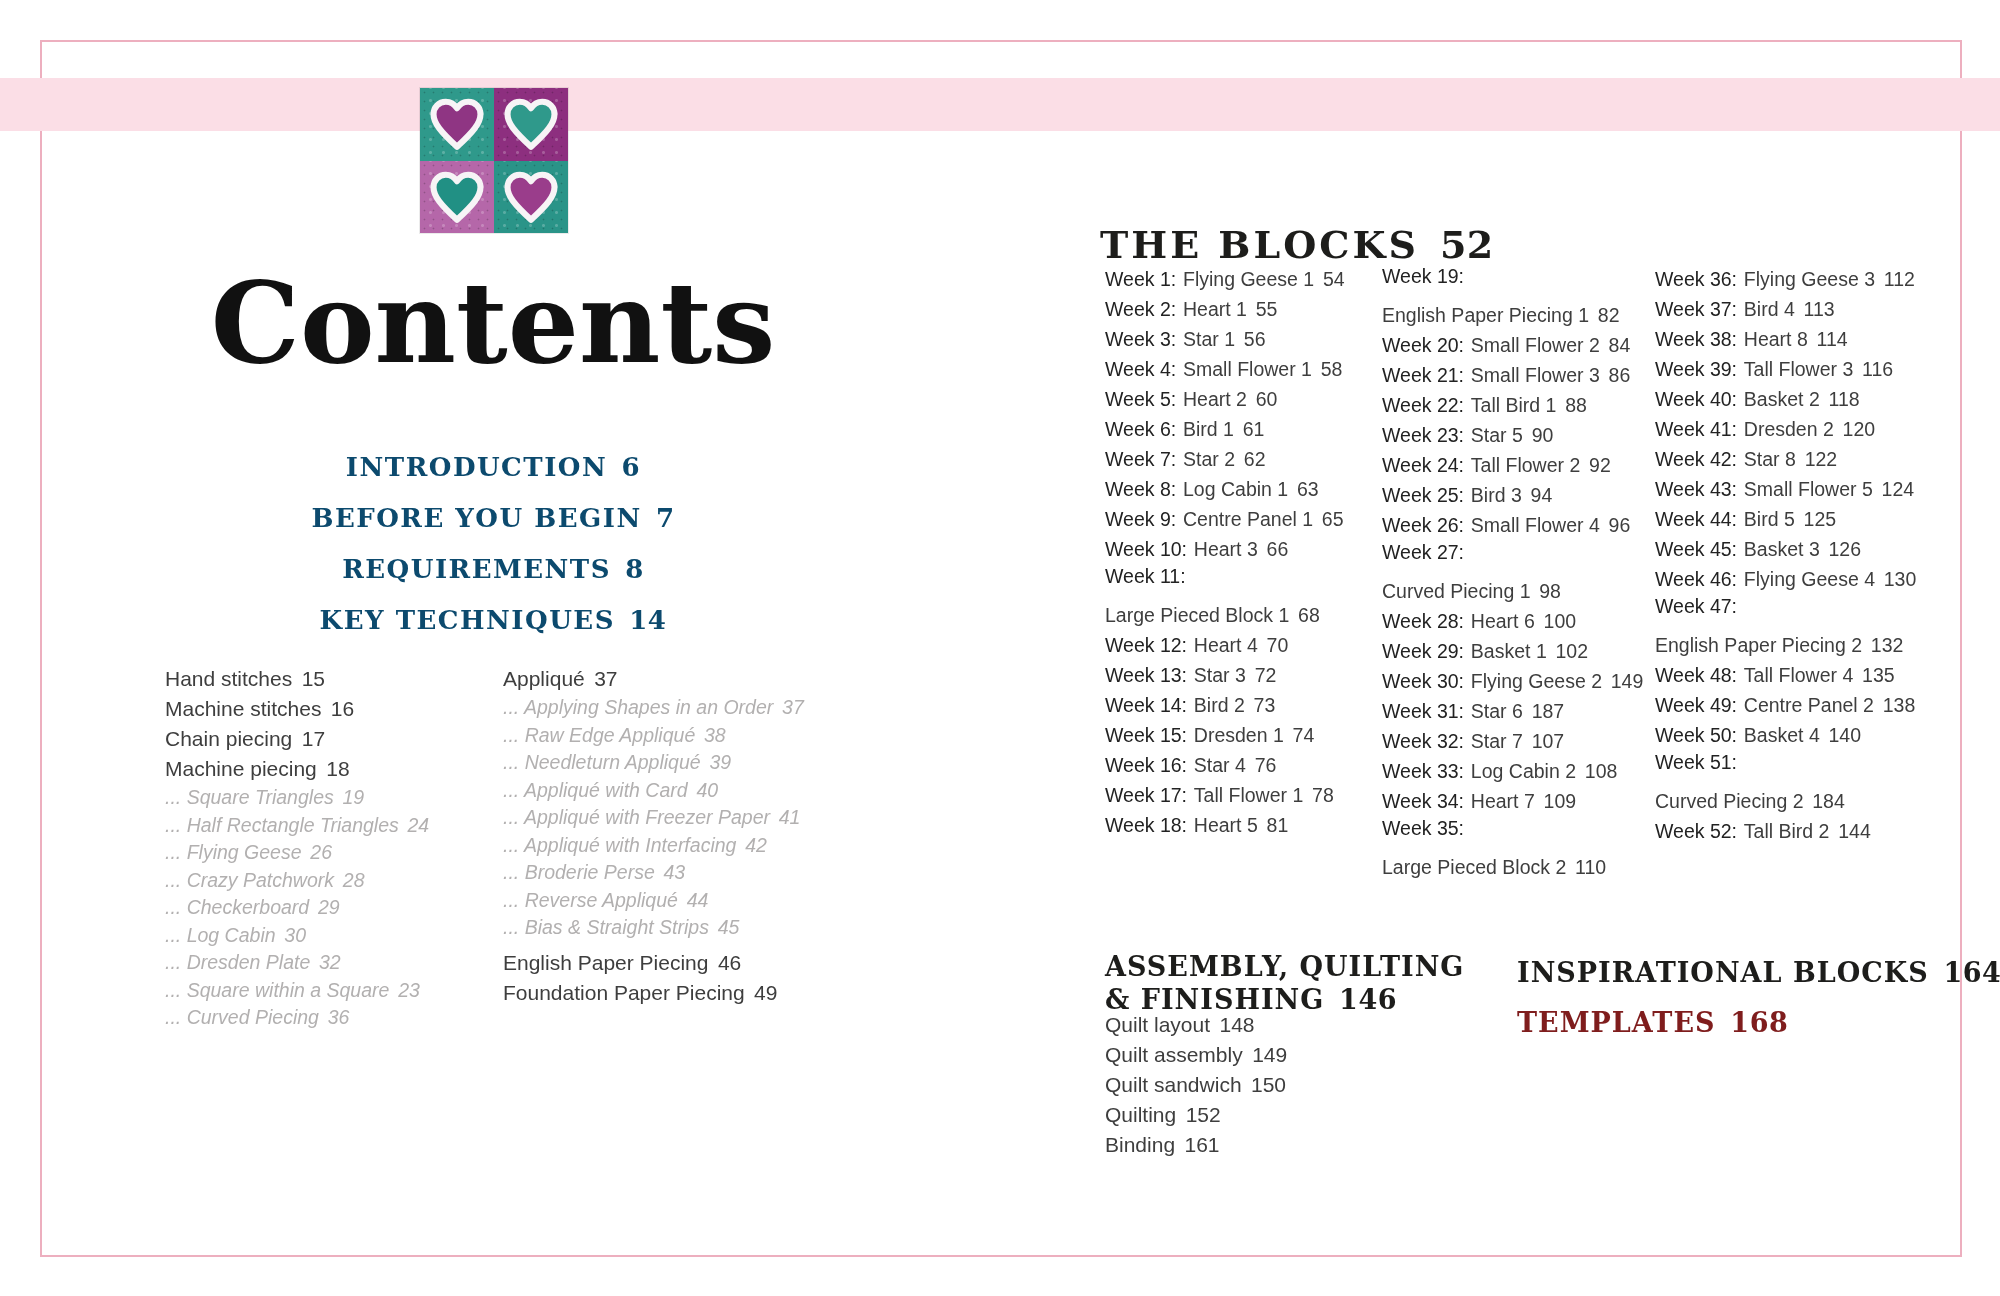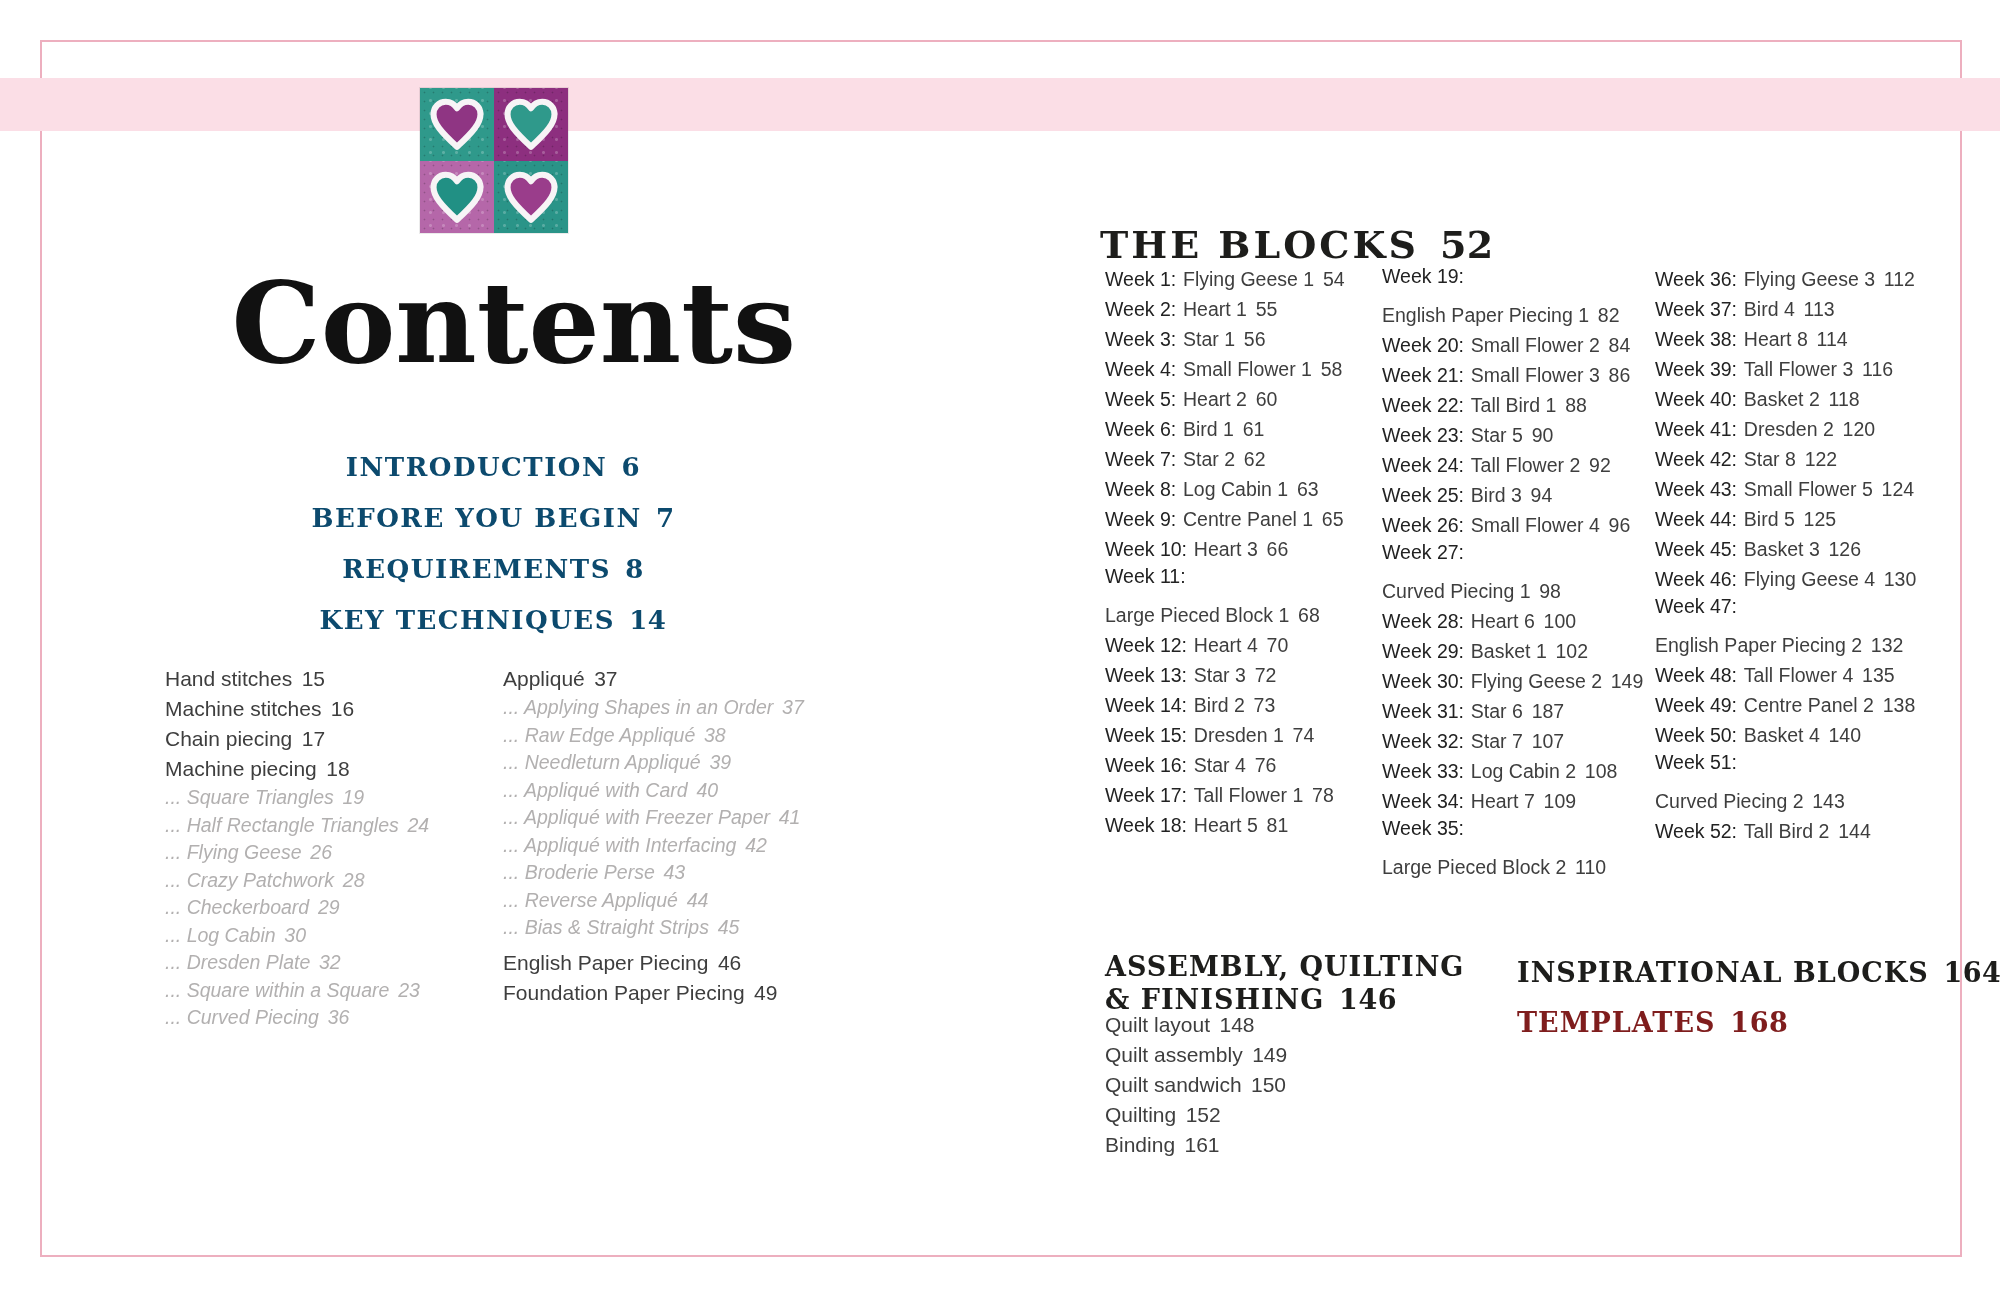--- a/index.html
+++ b/index.html
@@ -14,21 +14,21 @@
          display:grid;grid-template-columns:1fr 1fr;grid-template-rows:1fr 1fr;
          box-shadow:0 0 0 1px rgba(0,0,0,0.08);}
   .qcell{position:relative;display:flex;align-items:center;justify-content:center;
          background-image:radial-gradient(rgba(0,0,0,0.20) 15%,transparent 16%),
                           radial-gradient(rgba(255,255,255,0.22) 15%,transparent 16%);
          background-size:9px 9px,13px 13px;background-position:0 0,4px 6px;}
   .qcell svg{display:block;}
 
   
   .contents-title{position:absolute;left:190px;top:258px;width:606px;margin:0;
-        text-align:right;font-family:"DejaVu Serif","Liberation Serif",serif;
+        text-align:center;font-family:"DejaVu Serif","Liberation Serif",serif;
         font-weight:bold;font-size:112px;line-height:130px;color:#111;z-index:4;}
   .front-sections{position:absolute;left:190px;top:442px;width:606px;text-align:center;}
   .fs-line{line-height:51px;font-family:"DejaVu Serif","Liberation Serif",serif;
         font-weight:bold;font-size:26px;letter-spacing:1.5px;color:#0c4a6e;}
   .hpg{margin-left:0.55em;letter-spacing:0.5px;margin-top:44px;}
 
   .tech-col{position:absolute;top:664px;}
   #tech-col1{left:165px;}
   #tech-col2{left:503px;}
   .ti{font-size:21px;line-height:30px;color:#3e3e3e;white-space:nowrap;}
@@ -196,21 +196,21 @@
       <div class="we"><span class="wl">Week 46:</span><span class="nm">Flying Geese 4</span><span class="pg">130</span></div>
       <div class="we wrap">
         <div class="l1"><span class="wl">Week 47:</span></div>
         <div class="l2"><span class="nm">English Paper Piecing 2</span><span class="pg">132</span></div>
       </div>
       <div class="we"><span class="wl">Week 48:</span><span class="nm">Tall Flower 4</span><span class="pg">135</span></div>
       <div class="we"><span class="wl">Week 49:</span><span class="nm">Centre Panel 2</span><span class="pg">138</span></div>
       <div class="we"><span class="wl">Week 50:</span><span class="nm">Basket 4</span><span class="pg">140</span></div>
       <div class="we wrap">
         <div class="l1"><span class="wl">Week 51:</span></div>
-        <div class="l2"><span class="nm">Curved Piecing 2</span><span class="pg">143</span></div>
+        <div class="l2"><span class="nm">Curved Piecing 2</span><span class="pg">184</span></div>
       </div>
       <div class="we"><span class="wl">Week 52:</span><span class="nm">Tall Bird 2</span><span class="pg">144</span></div>
     </div>
 
   <div class="assembly-title">
     <div>ASSEMBLY, QUILTING</div>
     <div><span>&amp; FINISHING</span><span class="hpg">146</span></div>
   </div>
   <div class="assembly-items" id="assembly-items">
       <div class="ti"><span class="txt">Quilt layout</span><span class="pg">148</span></div>

